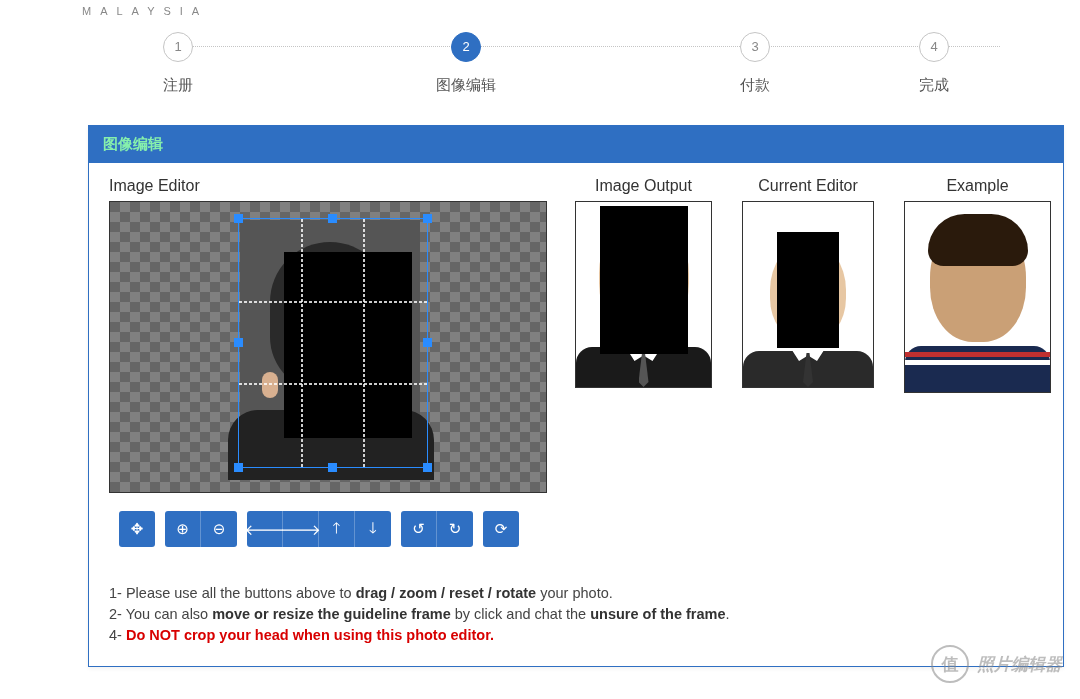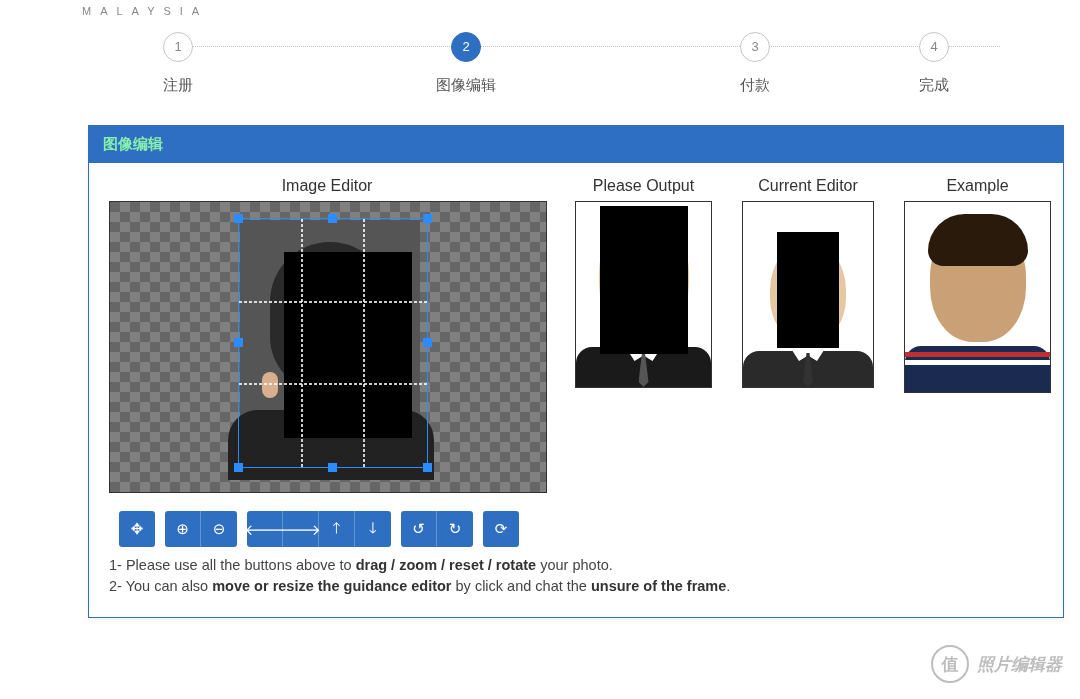--- a/index.html
+++ b/index.html
@@ -7,21 +7,21 @@
 .brand{position:absolute;left:82px;top:5px;letter-spacing:9px;font-size:11px;color:#888}
 .stepper{position:absolute;left:88px;top:22px;right:30px;height:80px}
 .track{position:absolute;left:90px;right:50px;top:24px;border-top:1px dotted #c5c5c5;height:0}
 .step{position:absolute;top:10px;text-align:center;width:120px}
 .step .circ{width:28px;height:28px;border-radius:50%;margin:0 auto 14px;line-height:28px;font-size:13px;background:#fff;border:1px solid #c5c5c5;color:#888}
 .step.active .circ{background:#2f6fc2;border-color:#2f6fc2;color:#fff}
 .step .lbl{font-size:15px;color:#555}
 .panel{position:absolute;left:88px;top:125px;width:974px;border:1px solid #2f6fc2;background:#fff;box-shadow:0 2px 4px rgba(0,0,0,.05)}
 .panel-head{background:#2f6fc2;color:#86efac;padding:9px 14px;font-size:15px;font-weight:bold}
 .panel-body{padding:14px 20px 20px}
-.sec-title{font-size:16px;color:#333;text-align:center;margin-bottom:6px}
+.sec-title{font-size:16px;color:#333;margin-bottom:6px}
 .cols{display:flex;gap:30px;align-items:flex-start}
 .editor-wrap{width:436px}
 .canvas{width:436px;height:290px;border:1px solid #333;position:relative;background-color:#666;background-image:linear-gradient(45deg,#808080 25%,transparent 25%,transparent 75%,#808080 75%),linear-gradient(45deg,#808080 25%,transparent 25%,transparent 75%,#808080 75%);background-size:20px 20px;background-position:0 0,10px 10px}
 .photo{position:absolute;left:130px;top:18px;width:180px;height:260px;background:#555}
 .head{position:absolute;left:160px;top:40px;width:120px;height:150px;background:#2a2a2a;border-radius:60px 60px 55px 55px}
 .ear{position:absolute;width:16px;height:26px;background:#d8b090;border-radius:8px;top:170px}
 .ear.l{left:152px}.ear.r{left:272px}
 .body{position:absolute;left:118px;bottom:12px;width:206px;height:70px;background:#222;border-radius:30px 30px 0 0}
 .mask{position:absolute;left:174px;top:50px;width:128px;height:186px;background:#000}
 .crop{position:absolute;left:128px;top:16px;width:190px;height:250px;border:1px solid #2a8cff;box-sizing:border-box}
@@ -44,21 +44,21 @@
 .thumb.a{width:135px;height:185px}
 .thumb.b{width:130px;height:185px}
 .thumb.c{width:145px;height:190px}
 .t-body{position:absolute;left:0;right:0;bottom:0;height:40px;background:#222;border-radius:16px 16px 0 0}
 .t-head{position:absolute;left:50%;transform:translateX(-50%);background:#e7c7a3;border-radius:48% 48% 44% 44%}
 .t-mask{position:absolute;background:#000}
 .tie{position:absolute;left:50%;bottom:0;width:10px;height:34px;margin-left:-5px;background:#555;clip-path:polygon(35% 0,65% 0,100% 85%,50% 100%,0 85%)}
 .t-collar{position:absolute;left:50%;bottom:26px;width:36px;height:14px;margin-left:-18px;background:#fff;clip-path:polygon(0 0,100% 0,75% 100%,50% 60%,25% 100%)}
 .example .t-body{background:#1a2a50}
 .example .stripe{position:absolute;height:5px;left:0;right:0;background:#fff}
-.instr{margin-top:8px;font-size:14.5px;color:#444;line-height:1.45}
+.instr{margin-top:36px;font-size:14.5px;color:#444;line-height:1.45}
 .instr b{color:#333}
 .instr .warn{color:#d80000;font-weight:bold}
 .watermark{position:absolute;right:18px;bottom:16px;color:#888;opacity:.55;font-size:17px;display:flex;align-items:center;gap:8px;font-weight:bold;font-style:italic}
 .wm-circ{width:34px;height:34px;border:2px solid #888;border-radius:50%;display:flex;align-items:center;justify-content:center;font-style:normal;font-weight:bold;font-size:17px}
 </style>
 </head>
 <body>
 <div class="page">
 
 <div class="brand">MALAYSIA</div>
@@ -146,21 +146,21 @@
                 </button>
           </div>
           <button class="btn">
                 <span>⟳</span>
               </button>
         </div>
       </div>
 
       <div class="thumbs">
         <div class="thumb-col">
-          <div class="sec-title">Please Output</div>
+          <div class="sec-title">Image Output</div>
           <div class="thumb a">
             <div class="t-head" style="top:14px;width:90px;height:120px"></div>
             <div class="t-body" style="background:#1a1a1a;height:40px"></div>
             <div class="t-collar"></div>
             <div class="tie"></div>
             <div class="t-mask" style="left:24px;top:4px;width:88px;height:148px"></div>
           </div>
         </div>
         <div class="thumb-col">
           <div class="sec-title">Current Editor</div>
@@ -181,21 +181,22 @@
               <div class="stripe" style="top:6px;background:#c03030"></div>
               <div class="stripe" style="top:14px"></div>
             </div>
           </div>
         </div>
       </div>
     </div>
 
     <div class="instr">
       <div><span>1- Please use all the buttons above to </span><b>drag / zoom / reset / rotate</b><span> your photo.</span></div>
-      <div><span>2- You can also </span><b>move or resize the guidance editor</b><span> by click and chat the </span><b>unsure of the frame</b><span>.</span></div>
+      <div><span>2- You can also </span><b>move or resize the guideline frame</b><span> by click and chat the </span><b>unsure of the frame</b><span>.</span></div>
+      <div><span>4- </span><span class="warn">Do NOT crop your head when using this photo editor.</span></div>
     </div>
   </div>
 </div>
 
 <div class="watermark">
   <div class="wm-circ">值</div>
   <span>照片编辑器</span>
 </div>
 
 </div>

